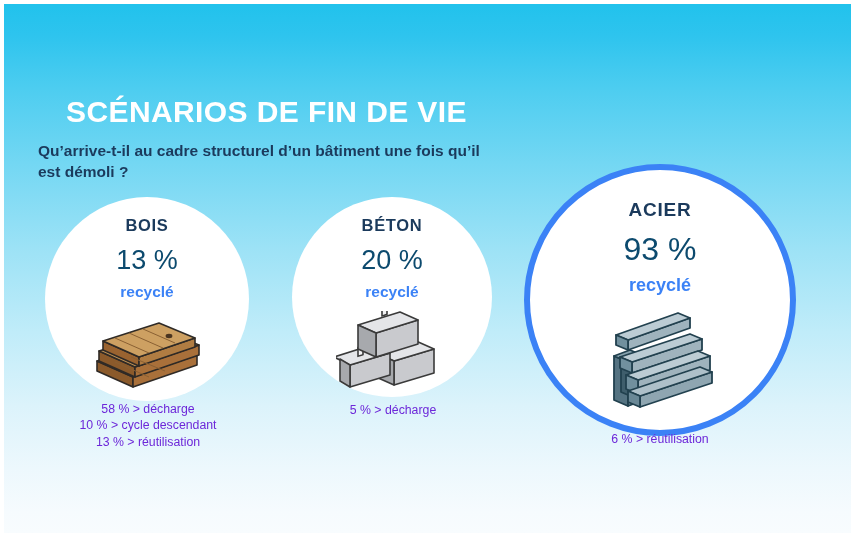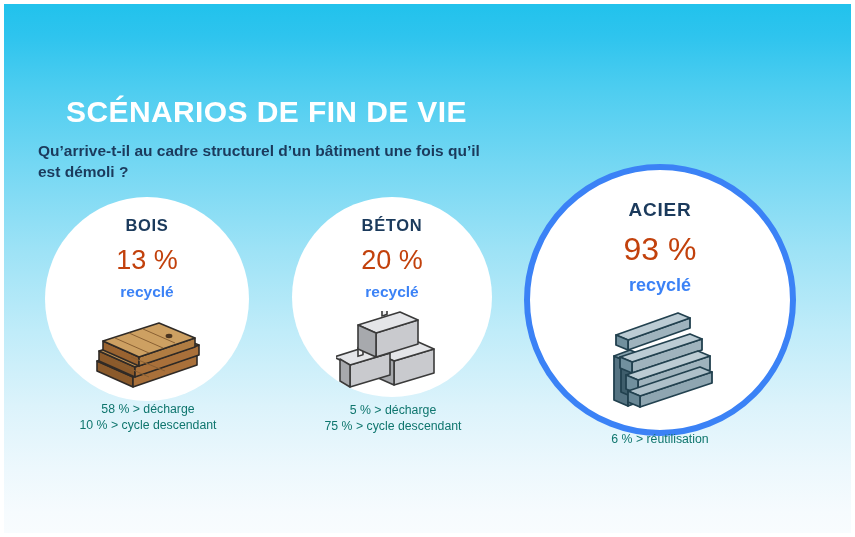--- a/index.html
+++ b/index.html
@@ -79,39 +79,39 @@
   .mat-label {
     font-size: 16.5px;
     font-weight: bold;
     color: #1b3a5c;
     letter-spacing: 0.7px;
     line-height: 1;
   }
   .mat-pct {
     font-size: 27px;
     font-weight: normal;
-    color: #c2410c;
+    color: #0c4a6e;
     line-height: 1;
   }
   .mat-recycled {
     font-size: 15.5px;
     font-weight: bold;
     color: #3b82f6;
     line-height: 1;
   }
   .icon-wrap {
     display: flex;
     justify-content: center;
     align-items: center;
   }
 
   .stats {
     position: absolute;
     text-align: center;
-    color: #0f766e;
+    color: #6d28d9;
     font-size: 12.3px;
     line-height: 16.4px;
     white-space: nowrap;
   }
 
   
   #card-bois .circle {
     left: 45px; top: 197px; width: 204px; height: 204px;
   }
   #card-bois .circle-inner { padding-top: 20px; }
@@ -188,20 +188,21 @@
               <line x1="46" y1="44" x2="80" y2="58" stroke="#8a6033" stroke-width="1"></line>
               <ellipse cx="84" cy="23" rx="3.4" ry="2.2" fill="#4a3420" stroke="none"></ellipse>
             </g>
           </svg>
         </div>
       </div>
     </div>
     <div class="stats">
       <div>58 % &gt; décharge</div>
       <div>10 % &gt; cycle descendant</div>
+      <div>13 % &gt; réutilisation</div>
     </div>
   </div>
 
   <div class="card" id="card-beton">
     <div class="circle">
       <div class="circle-inner">
         <div class="mat-label">BÉTON</div>
         <div class="gap-a"></div>
         <div class="mat-pct">20 %</div>
         <div class="gap-b"></div>
@@ -226,21 +227,20 @@
               <rect x="46" y="9" width="5" height="10" transform="skewY(-17)" fill="#f2f2f4"></rect>
               <rect x="55" y="6" width="5" height="10" transform="skewY(-17)" fill="#f2f2f4"></rect>
               <rect x="64" y="3" width="5" height="10" transform="skewY(-17)" fill="#f2f2f4"></rect>
             </g>
           </svg>
         </div>
       </div>
     </div>
     <div class="stats">
       <div>5 % &gt; décharge</div>
-      <div>75 % &gt; cycle descendant</div>
     </div>
   </div>
 
   <div class="card" id="card-acier">
     <div class="circle">
       <div class="circle-inner">
         <div class="mat-label">ACIER</div>
         <div class="gap-a"></div>
         <div class="mat-pct">93 %</div>
         <div class="gap-b"></div>

